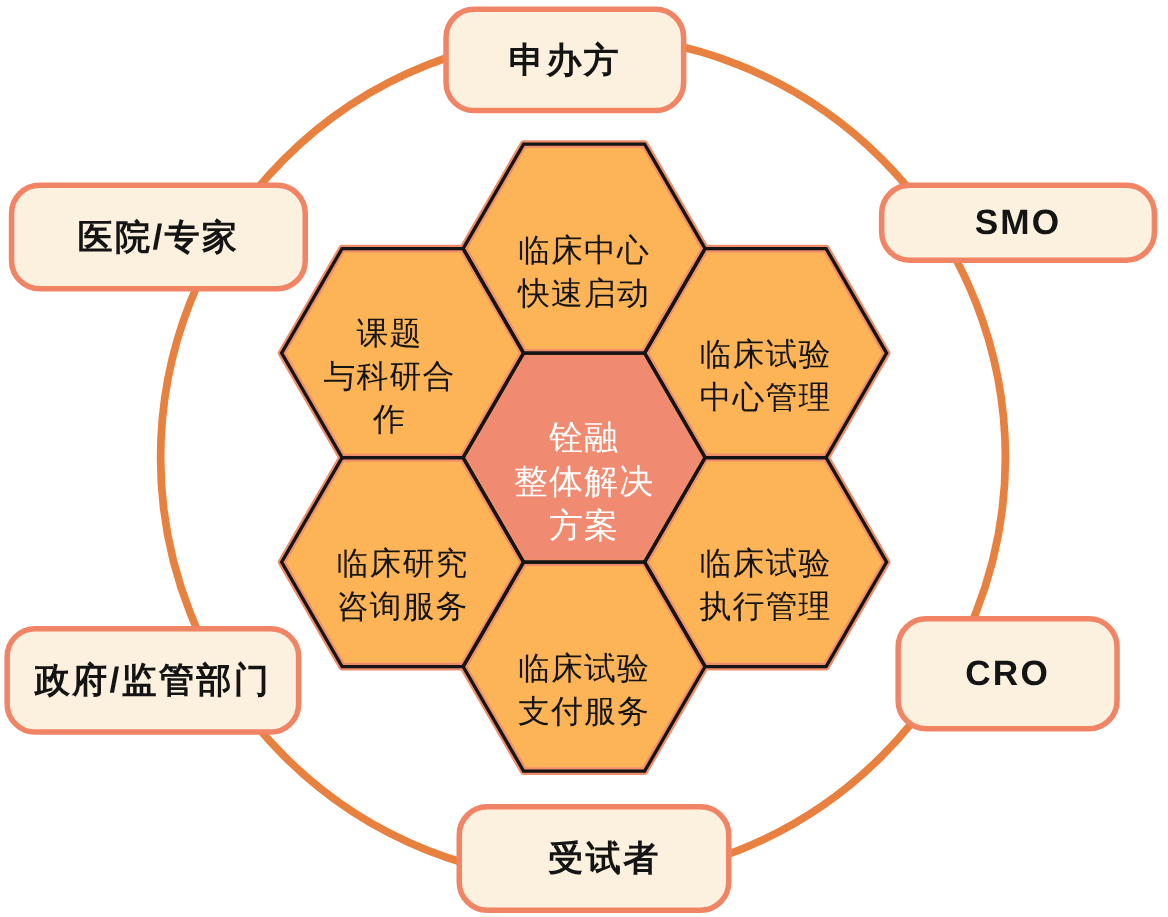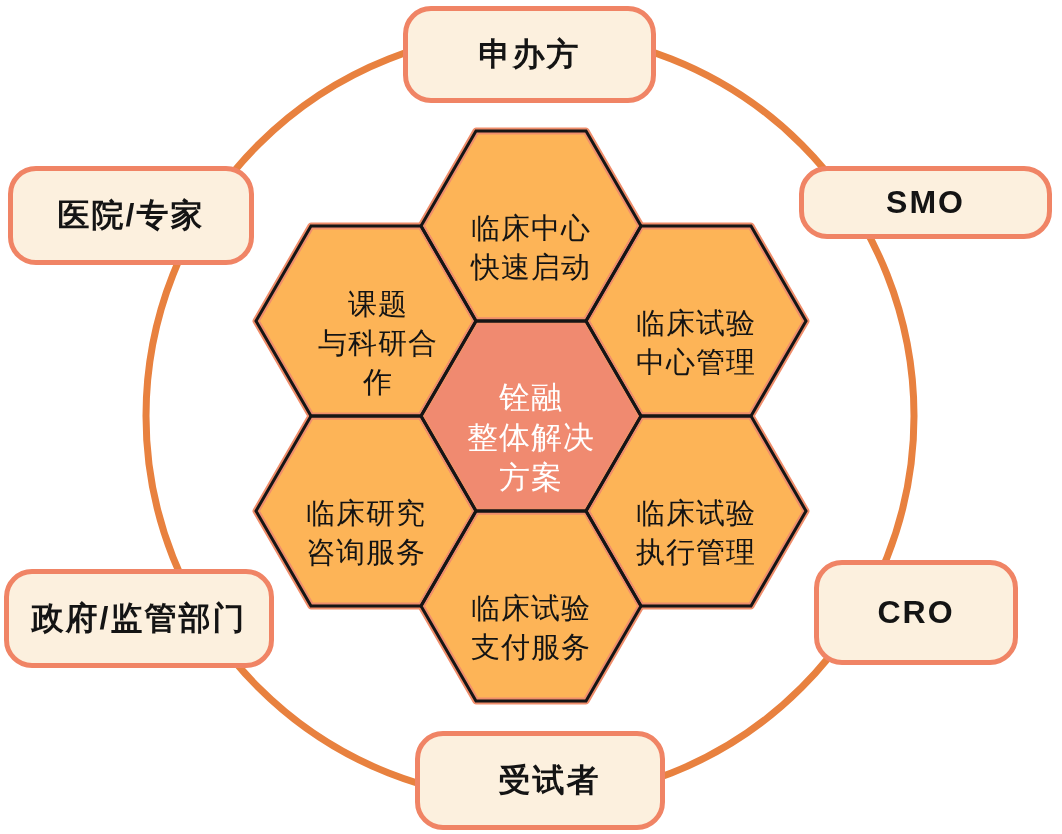--- a/index.html
+++ b/index.html
@@ -115,43 +115,43 @@
     <span>执行管理</span>
   </div>
   <div class="hexlabel" style="left:421px; top:511px;">
     <span>临床试验</span>
     <span>支付服务</span>
   </div>
   <div class="hexlabel" style="left:256px; top:416px;">
     <span>临床研究</span>
     <span>咨询服务</span>
   </div>
-  <div class="hexlabel" style="left:268px; top:226px;">
+  <div class="hexlabel" style="left:244px; top:226px;">
     <span>课题</span>
     <span>与科研合</span>
     <span>作</span>
   </div>
   <div class="hexlabel center-label" style="left:421px; top:321px;">
     <span>铨融</span>
     <span>整体解决</span>
     <span>方案</span>
   </div>
 
-  <div class="stakebox" style="left:403px; top:6px; width:253px; height:97px;">
+  <div class="stakebox" style="left:403px; top:6px; width:221px; height:97px;">
     <span>申办方</span>
   </div>
   <div class="stakebox" style="left:799px; top:166px; width:253px; height:73px;">
     <span>SMO</span>
   </div>
   <div class="stakebox" style="left:814px; top:560px; width:204px; height:105px;">
     <span>CRO</span>
   </div>
   <div class="stakebox" style="left:415px; top:731px; width:250px; height:99px;padding-left:19px;">
     <span>受试者</span>
   </div>
   <div class="stakebox" style="left:4px; top:569px; width:270px; height:99px;text-align:center;">
     <span>政府/监管部门</span>
   </div>
-  <div class="stakebox" style="left:8px; top:166px; width:246px; height:99px;align-items:center;">
+  <div class="stakebox" style="left:8px; top:166px; width:272px; height:99px;align-items:center;">
     <span>医院/专家</span>
   </div>
 
 </div>
 
 </body></html>

